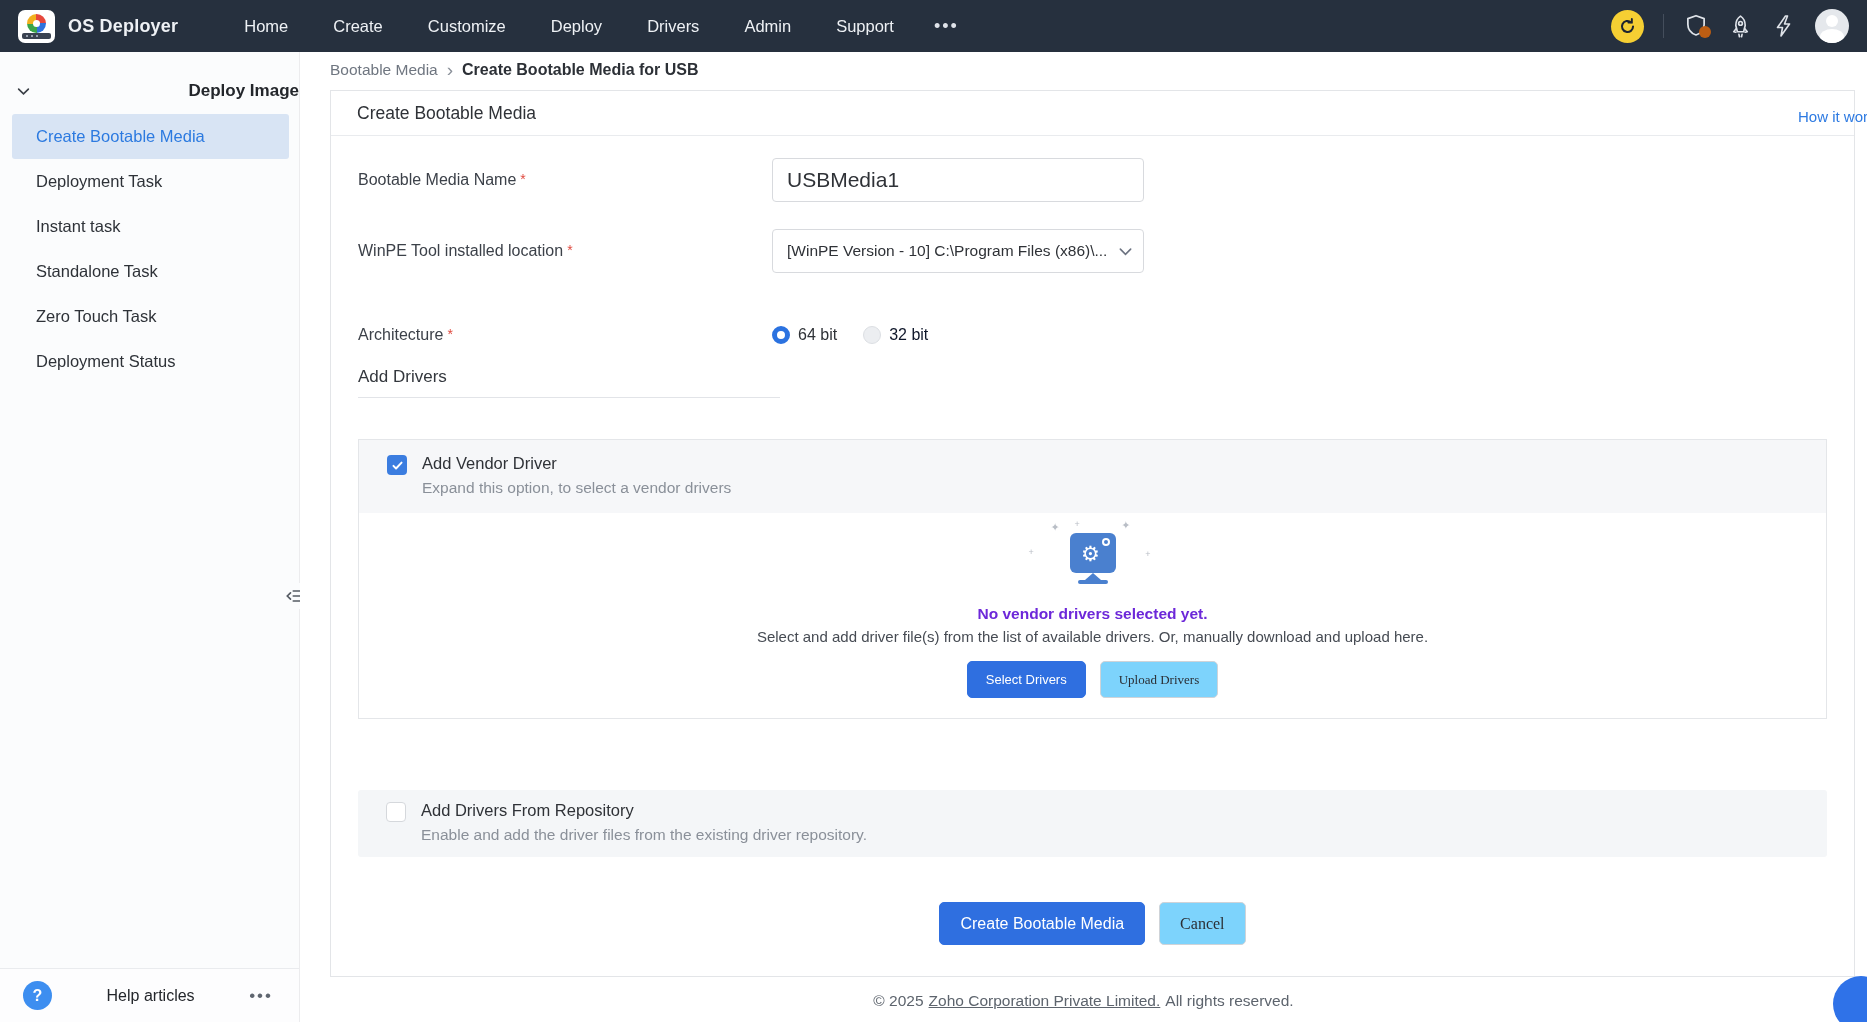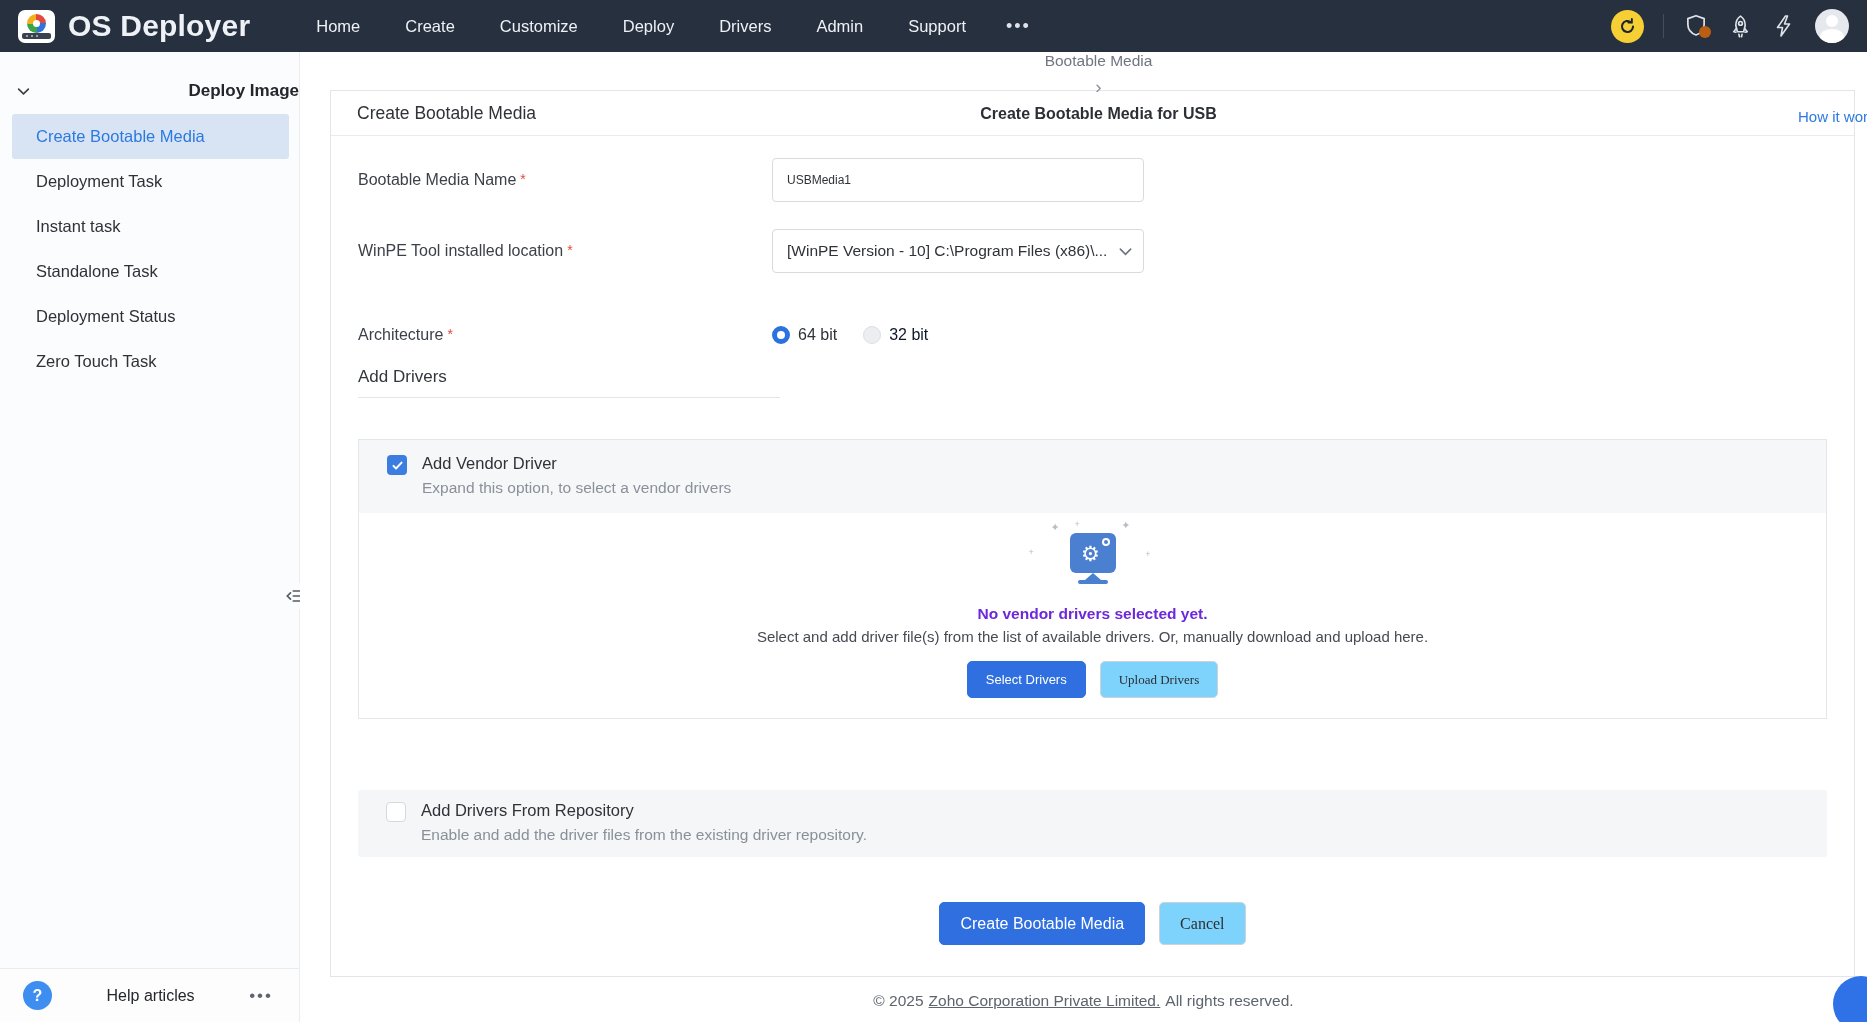--- a/index.html
+++ b/index.html
@@ -8,21 +8,21 @@
   .app { position:relative; width:1867px; height:1022px; overflow:hidden; }
 
   
   .topbar { height:52px; background:#26303e; display:flex; align-items:center; padding:0 18px; color:#eef1f5; }
   .logo { width:37px; height:33px; background:#fff; border-radius:7px; position:relative; flex:0 0 auto; }
   .logo .disc { position:absolute; left:9px; top:4px; width:19px; height:19px; border-radius:50%;
     background:conic-gradient(#e6483d 0 90deg, #2f73dd 90deg 180deg, #3ba548 180deg 270deg, #f2b01e 270deg 360deg); }
   .logo .disc::after { content:""; position:absolute; left:6px; top:6px; width:7px; height:7px; border-radius:50%; background:#fff; }
   .logo .bar { position:absolute; left:4px; bottom:4px; width:29px; height:6px; border-radius:2px; background:#3a4250; }
   .logo .bar i { position:absolute; top:2px; width:2px; height:2px; background:#b9c1cc; border-radius:1px; }
-  .brand { font-size:30px; font-weight:bold; margin-left:13px; letter-spacing:.2px; white-space:nowrap; }
+  .brand { font-size:18px; font-weight:bold; margin-left:13px; letter-spacing:.2px; white-space:nowrap; }
   .nav { display:flex; align-items:center; gap:45px; margin-left:66px; font-size:16.5px; }
   .nav span { cursor:pointer; white-space:nowrap; }
   .nav-more { margin-left:40px; font-size:18px; letter-spacing:2px; color:#dfe3e9; }
   .topbar-right { margin-left:auto; display:flex; align-items:center; gap:19px; }
   .refresh-badge { width:33px; height:33px; border-radius:50%; background:#f5cf33; display:flex; align-items:center; justify-content:center; }
   .tb-divider { width:1px; height:24px; background:#444e5c; }
   .icon-btn { position:relative; display:flex; align-items:center; justify-content:center; }
   .shield-dot { position:absolute; right:-2px; bottom:1px; width:12px; height:12px; border-radius:50%; background:#bb5d13; }
   .avatar { width:34px; height:34px; border-radius:50%; background:#e5e8ec; overflow:hidden; position:relative; }
   .avatar i.head { position:absolute; left:11px; top:6px; width:12px; height:12px; border-radius:50%; background:#fff; }
@@ -42,36 +42,36 @@
     background:#fbfcfd; cursor:pointer; }
   .side-footer { position:absolute; left:0; right:0; bottom:0; height:54px; border-top:1px solid #e9ebee; background:#fdfdfe;
     display:flex; align-items:center; }
   .help-circle { width:29px; height:29px; border-radius:50%; background:#3d8ef0; color:#fff; font-size:16px; font-weight:bold;
     display:flex; align-items:center; justify-content:center; margin-left:23px; }
   .help-label { flex:1; text-align:center; font-size:16px; color:#23262b; }
   .side-dots { margin-right:26px; font-size:17px; letter-spacing:2px; color:#5f6670; }
 
   
   .main { flex:1; position:relative; background:#fff; overflow:hidden; }
-  .crumb-row { height:36px; display:flex; align-items:center; padding-left:30px; gap:9px; font-size:15.5px;flex-direction:column; }
+  .crumb-row { height:36px; display:flex; align-items:center; padding-left:30px; gap:9px; font-size:15.5px; }
   .crumb-parent { color:#6f7680; cursor:pointer; }
   .crumb-sep { color:#8a9099; font-size:19px; line-height:1; margin-top:-2px; }
   .crumb-current { color:#2c3036; font-weight:bold; font-size:16px; }
   .how-link { position:absolute; top:56px; right:-16px; color:#2d7ae2; font-size:15px; white-space:nowrap; cursor:pointer; }
 
   .panel { margin:2px 12px 0 30px; border:1px solid #e3e5e8; background:#fff; height:887px; }
   .panel-header { padding:12px 26px 11px; font-size:17.5px; color:#2f3237; border-bottom:1px solid #e9ebee; }
 
   .form-row { display:flex; align-items:center; }
   .row-name { margin-top:22px; }
   .row-winpe { margin-top:27px; }
   .row-arch { margin-top:50px; height:24px; }
   .f-label { width:441px; padding-left:27px; font-size:16px; color:#3c4149; flex:0 0 441px; }
   .req { color:#e04a3f; margin-left:4px; font-size:14px; vertical-align:top; }
-  .text-input { width:372px; height:44px; border:1px solid #d8dade; border-radius:4px; padding:0 14px; font-size:12px;
+  .text-input { width:372px; height:44px; border:1px solid #d8dade; border-radius:4px; padding:0 14px; font-size:21px;
     color:#2f3237; font-family:"Liberation Sans", sans-serif; background:#fff; }
   .select-box { width:372px; height:44px; border:1px solid #d8dade; border-radius:4px; padding:0 10px 0 14px; font-size:15.5px;
     color:#2f3237; display:flex; align-items:center; cursor:pointer; background:#fff; }
   .select-box .sel-text { flex:1; white-space:nowrap; overflow:hidden; }
   .radio-group { display:flex; align-items:center; gap:26px; }
   .radio-opt { display:flex; align-items:flex-start; gap:8px; cursor:pointer; font-size:16px; }
   .radio-on { width:18px; height:18px; border-radius:50%; border:5px solid #2b72e0; background:#fff; }
   .radio-off { width:18px; height:18px; border-radius:50%; background:#eceef1; border:1px solid #dcdfe3; }
   .radio-opt.sel span.lbl { color:#2f3237; }
   .radio-opt.unsel span.lbl { color:#0f172a; }
@@ -185,22 +185,22 @@
         <svg width="13" height="13" viewBox="0 0 16 16" fill="none" stroke="#3a3f46" stroke-width="2" stroke-linecap="round">
           <path d="M2 5l6 6 6-6"></path>
         </svg>
         <span>Deploy Image</span>
       </div>
       <div class="side-items">
         <div class="side-item active">Create Bootable Media</div>
         <div class="side-item">Deployment Task</div>
         <div class="side-item">Instant task</div>
         <div class="side-item">Standalone Task</div>
+        <div class="side-item">Zero Touch Task</div>
         <div class="side-item">Deployment Status</div>
-        <div class="side-item">Zero Touch Task</div>
       </div>
       <div class="collapse-btn">
         <svg width="22" height="22" viewBox="0 0 24 24" fill="none" stroke="#555b63" stroke-width="1.8" stroke-linecap="round">
           <path d="M9 6.5h11M9 12h11M9 17.5h11"></path>
             <path d="M6 8.5L2.5 12 6 15.5"></path>
         </svg>
       </div>
       <div class="side-footer">
         <div class="help-circle">?</div>
         <div class="help-label">Help articles</div>

